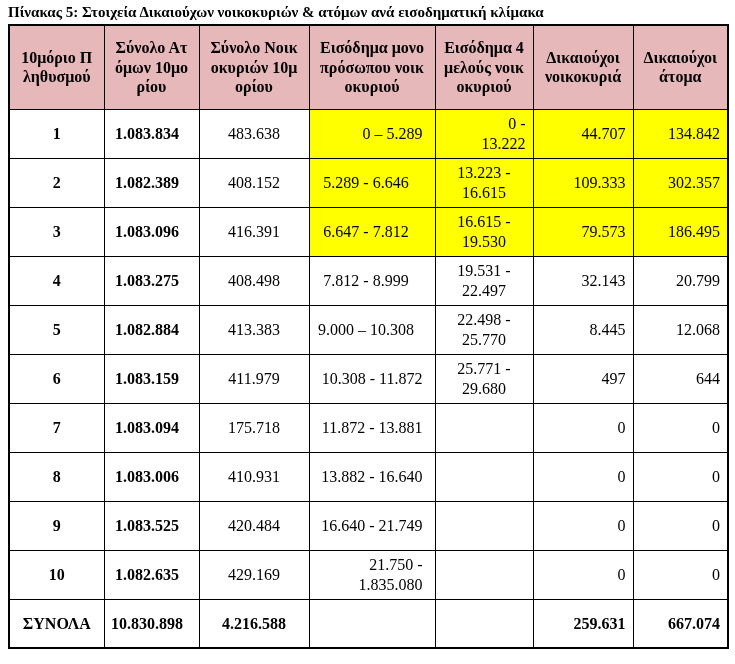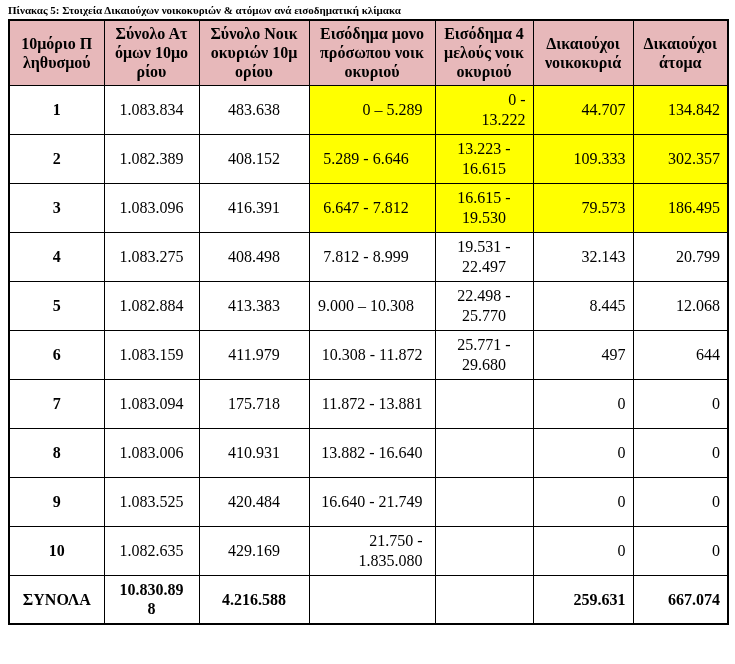--- a/index.html
+++ b/index.html
@@ -6,45 +6,45 @@
     --header-bg:#e7b8ba;
     --highlight:#ffff00;
     --border:#000000;
   }
   html,body{margin:0;padding:0;background:#ffffff;}
   body{
     width:735px;height:664px;overflow:hidden;
     font-family:"Liberation Serif", serif;color:#000;
   }
   .title{
-    font-size:11px;font-weight:bold;
+    font-size:15px;font-weight:bold;
     padding:4px 0 3px 8px;white-space:nowrap;
   }
   table.decile-table{
     border-collapse:collapse;table-layout:fixed;
     margin-left:8px;width:719px;
     border:2px solid var(--border);
   }
   th,td{
     border:1px solid var(--border);
     font-size:16px;line-height:1.2;
     overflow:hidden;vertical-align:middle;
   }
-  thead tr{height:65px;padding-left:37px;}
+  thead tr{height:84px;padding-left:37px;}
   thead th{
     background:var(--header-bg);
     font-weight:bold;text-align:center;
     word-break:break-all;padding:2px 8px;
   }
   tbody tr,tfoot tr{height:49px;}
   tbody td,tfoot td{padding:2px 7px;}
   .center{text-align:center;}
   .right{text-align:right;padding-left:29px;}
   .bold{font-weight:bold;}
-  .wrapnum{word-break:break-all;padding-left:15px;padding-right:15px;}
+  .wrapnum{word-break:break-all;padding-left:6px;padding-right:15px;font-weight:bold;}
   .pad-wide{padding-left:0;padding-right:12px;margin-left:44px;}
   .hl{background:var(--highlight);}
   tfoot td{font-weight:bold;}
 </style>
 </head>
 <body>
 
 <div class="title">Πίνακας 5: Στοιχεία Δικαιούχων νοικοκυριών &amp; ατόμων ανά εισοδηματική κλίμακα</div>
 
 <table class="decile-table">

